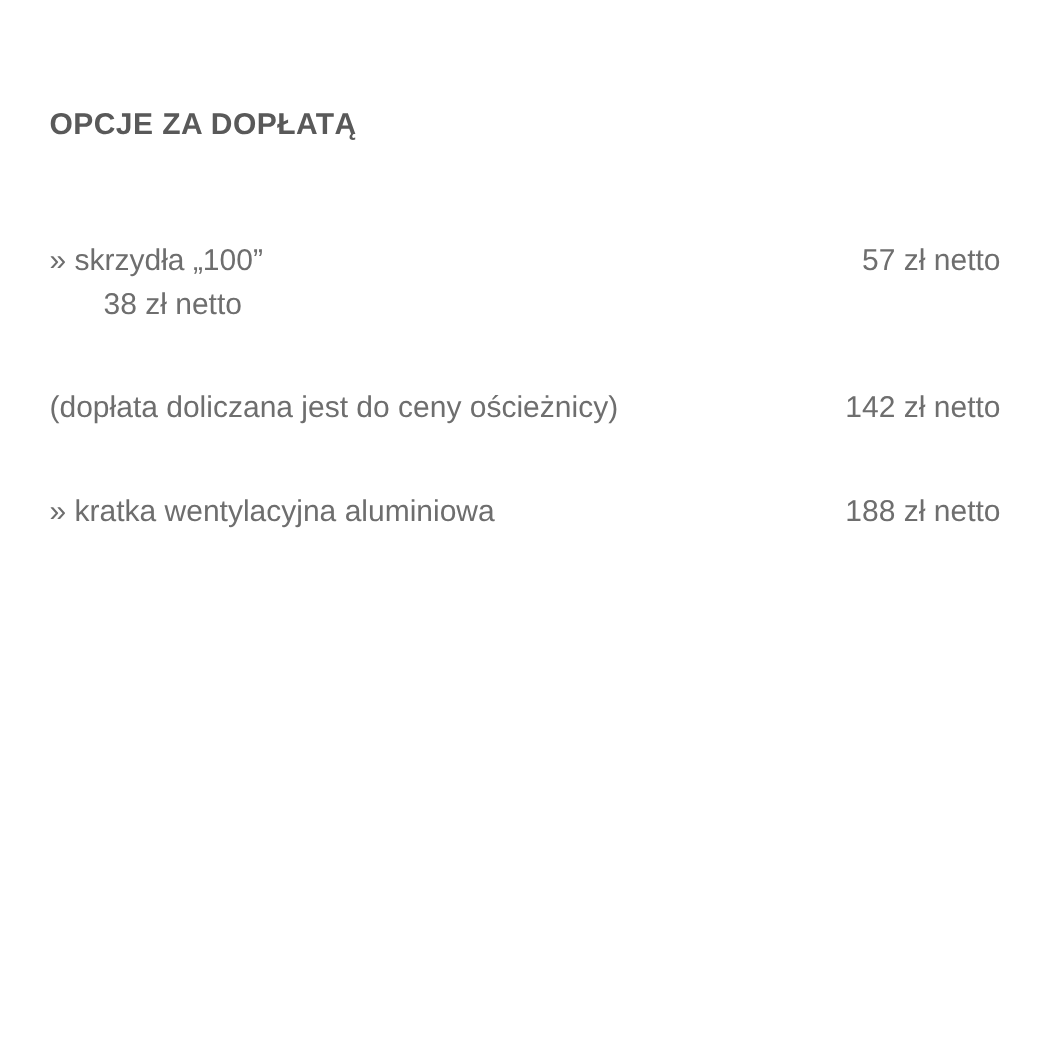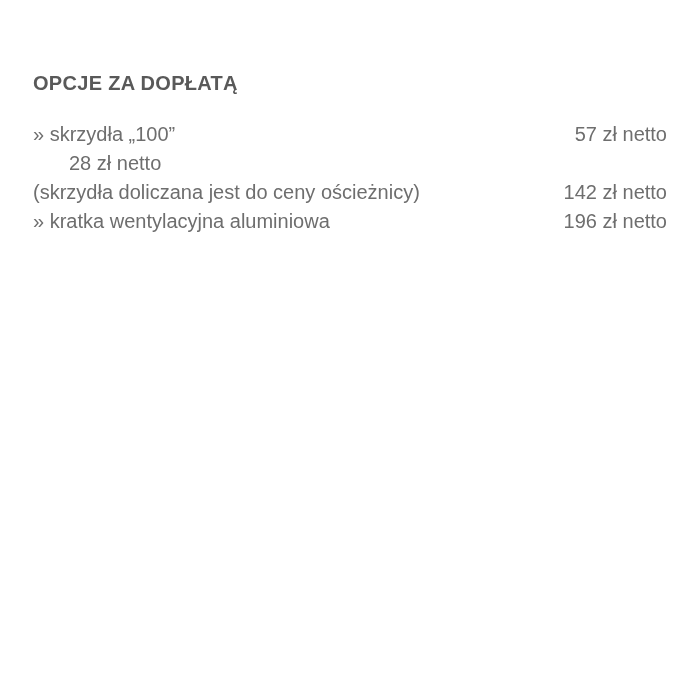--- a/index.html
+++ b/index.html
@@ -34,20 +34,21 @@
     line-height: 29px;
     color: #6e6e6e;
   }
   .row {
     display: flex;
     justify-content: space-between;
     align-items: flex-end;
   }
   .label {
     max-width: 468px;
+    margin-top: 40px;
   }
   .price {
     white-space: nowrap;
     text-align: right;
     padding-left: 12px;
     margin-left: 24px;
   }
 </style>
 </head>
 <body>
@@ -57,28 +58,28 @@
   <h2 class="heading">OPCJE ZA DOPŁATĄ</h2>
 
   <div class="rows">
 
     <div class="row">
       <span class="label">» skrzydła „100”</span>
       <span class="price">57 zł netto</span>
     </div>
 
     <div class="row">
-      <span class="price">28 zł netto</span>
+      <span class="price">38 zł netto</span>
     </div>
 
 
     <div class="row">
-      <span class="label">(skrzydła doliczana jest do ceny ościeżnicy)</span>
+      <span class="label">(dopłata doliczana jest do ceny ościeżnicy)</span>
       <span class="price">142 zł netto</span>
     </div>
 
     <div class="row">
       <span class="label">» kratka wentylacyjna aluminiowa</span>
-      <span class="price">196 zł netto</span>
+      <span class="price">188 zł netto</span>
     </div>
 
   </div>
 </div>
 
 </body></html>

